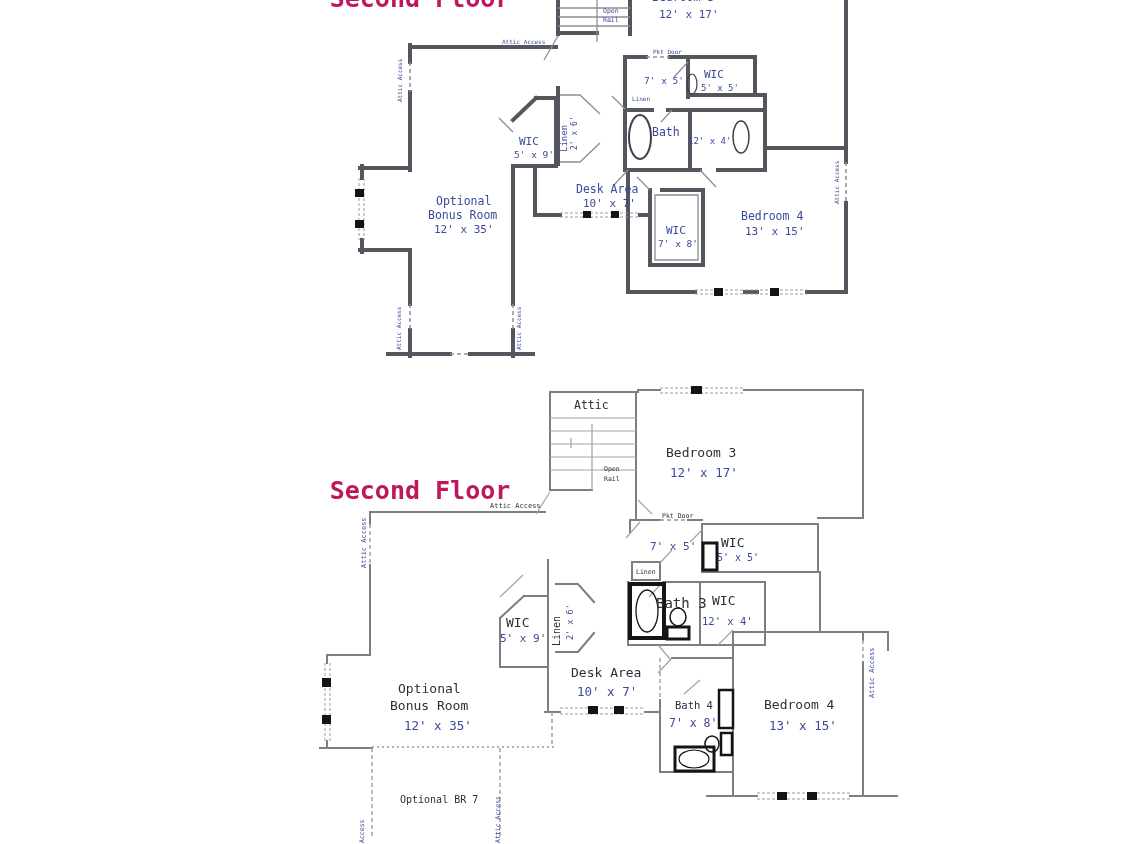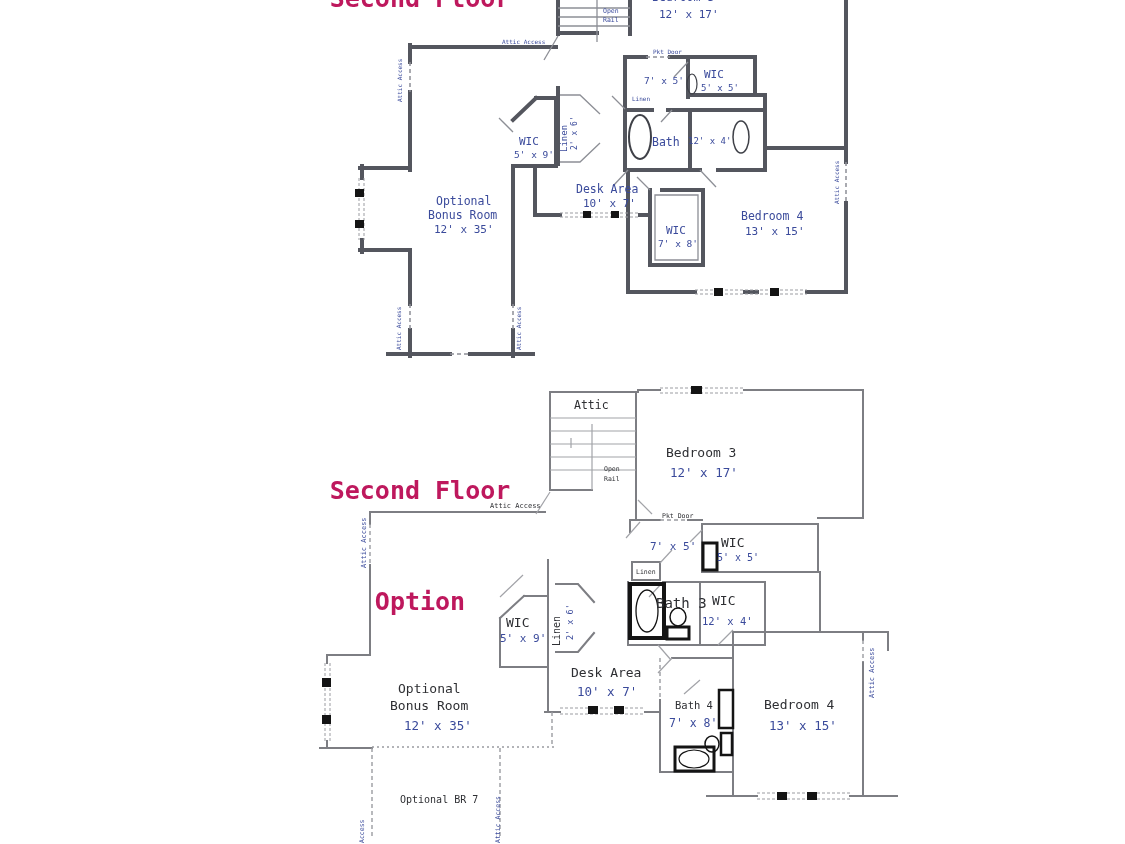--- a/index.html
+++ b/index.html
@@ -243,38 +243,37 @@
 <span class="lbl vl" style="left:397px;top:102px;font-size:6px;">Attic Access</span>
 <span class="lbl" style="left:653px;top:49px;font-size:6px;">Pkt Door</span>
 <span class="lbl" style="left:644px;top:76px;font-size:9.5px;">7' x 5'</span>
 <span class="lbl" style="left:704px;top:69px;font-size:11px;">WIC</span>
 <span class="lbl" style="left:701px;top:83px;font-size:9px;">5' x 5'</span>
 <span class="lbl" style="left:632px;top:96px;font-size:6px;">Linen</span>
 <span class="lbl" style="left:519px;top:136px;font-size:11px;">WIC</span>
 <span class="lbl" style="left:514px;top:150px;font-size:9.5px;">5' x 9'</span>
 <span class="lbl vl" style="left:559px;top:152px;font-size:9px;">Linen</span>
 <span class="lbl vl" style="left:571px;top:150px;font-size:8px;">2' x 6'</span>
-<span class="lbl" style="left:652px;top:136px;font-size:11.5px;">Bath</span>
+<span class="lbl" style="left:652px;top:126px;font-size:11.5px;">Bath</span>
 <span class="lbl" style="left:688px;top:136px;font-size:9px;">12' x 4'</span>
 <span class="lbl" style="left:576px;top:183px;font-size:11.5px;">Desk Area</span>
 <span class="lbl" style="left:583px;top:198px;font-size:11px;">10' x 7'</span>
 <span class="lbl" style="left:436px;top:195px;font-size:11.5px;">Optional</span>
 <span class="lbl" style="left:428px;top:209px;font-size:11.5px;">Bonus Room</span>
 <span class="lbl" style="left:434px;top:224px;font-size:11px;">12' x 35'</span>
 <span class="lbl" style="left:666px;top:225px;font-size:11px;">WIC</span>
 <span class="lbl" style="left:658px;top:239px;font-size:9.5px;">7' x 8'</span>
 <span class="lbl" style="left:741px;top:210px;font-size:11.5px;">Bedroom 4</span>
 <span class="lbl" style="left:745px;top:226px;font-size:11px;">13' x 15'</span>
 <span class="lbl vl" style="left:834px;top:204px;font-size:6px;">Attic Access</span>
 <span class="lbl vl" style="left:396px;top:350px;font-size:6px;">Attic Access</span>
 <span class="lbl vl" style="left:516px;top:350px;font-size:6px;">Attic Access</span>
 
 <div class="ttl" style="left:290px;top:398px;width:260px;font-size:25px;line-height:37px;">
   <div>Second Floor</div>
-  <div>Option</div>
 </div>
 <span class="lbl dk" style="left:574px;top:399px;font-size:11.5px;">Attic</span>
 <span class="lbl dk" style="left:604px;top:466px;font-size:6.5px;">Open</span>
 <span class="lbl dk" style="left:604px;top:476px;font-size:6.5px;">Rail</span>
 <span class="lbl dk" style="left:666px;top:446px;font-size:13px;">Bedroom 3</span>
 <span class="lbl" style="left:670px;top:466px;font-size:12.5px;">12' x 17'</span>
 <span class="lbl dk" style="left:490px;top:503px;font-size:7px;">Attic Access</span>
 <span class="lbl vl" style="left:361px;top:568px;font-size:7px;">Attic Access</span>
 <span class="lbl dk" style="left:662px;top:513px;font-size:6.5px;">Pkt Door</span>
 <span class="lbl" style="left:650px;top:541px;font-size:11px;">7' x 5'</span>

